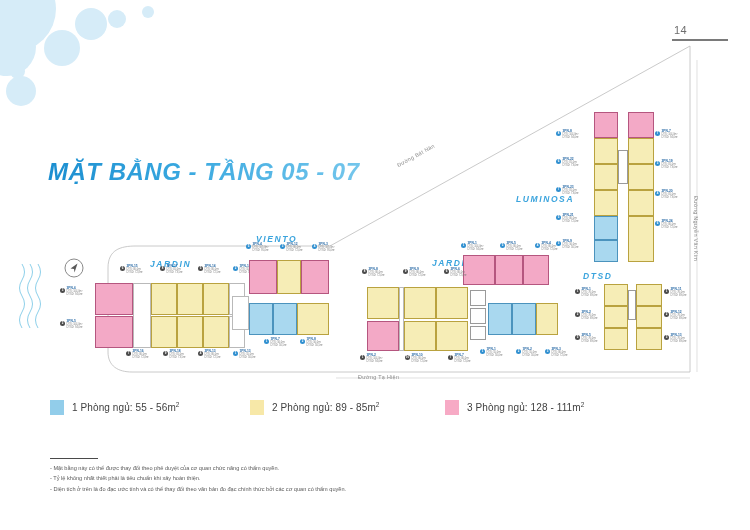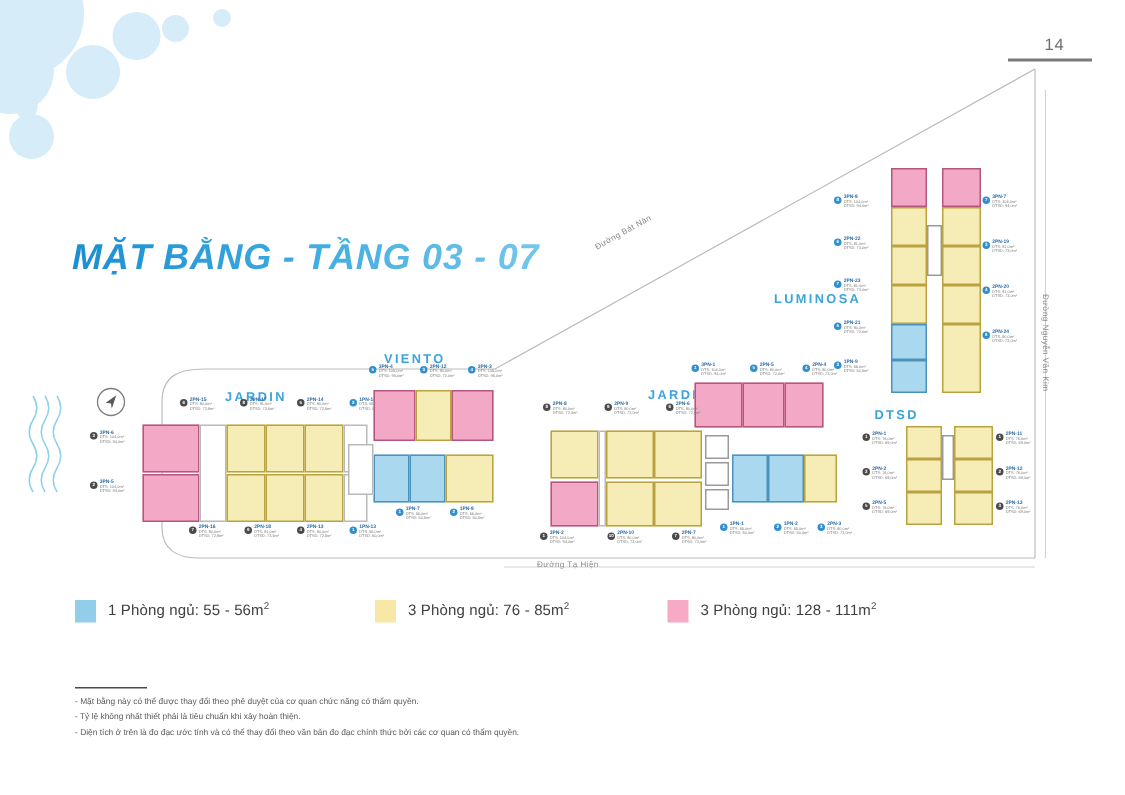--- a/index.html
+++ b/index.html
@@ -9,21 +9,21 @@
     font-family:"Liberation Sans", sans-serif;
     overflow:hidden;position:relative;
   }
   .page{position:absolute;inset:0;}
 
   
   .bubbles{position:absolute;left:0;top:0;width:200px;height:130px;pointer-events:none;}
   .bubbles span{position:absolute;border-radius:50%;background:#d6ecf8;}
 
   
-  .pagenum-wrap{position:absolute;right:18px;top:24px;text-align:center;width:60px;}
+  .pagenum-wrap{position:absolute;right:18px;top:24px;text-align:left;width:60px;}
   .pagenum{font-size:11px;color:#6e6e6e;letter-spacing:.5px;padding-left:2px;}
   .pagerule{margin-top:3px;height:2px;background:#7a7a7a;width:56px;}
 
   
   .title{
     position:absolute;left:48px;top:158px;
     font-size:24px;font-weight:bold;font-style:italic;
     letter-spacing:.5px;white-space:nowrap;
     background:linear-gradient(90deg,#1b8ed0 0%,#3aa9e0 45%,#74c6ec 100%);
     -webkit-background-clip:text;background-clip:text;color:transparent;
@@ -40,21 +40,21 @@
 
   
   .road{position:absolute;color:#8a8a8a;font-size:5.4px;letter-spacing:.3px;white-space:nowrap;}
   .road-batnan{left:396px;top:163px;transform:rotate(-29deg);transform-origin:left top;}
   .road-tahien{left:358px;top:374px;}
   .road-nvk{left:699px;top:196px;transform:rotate(90deg);transform-origin:left top;}
 
   
   .blockname{
     position:absolute;color:#3ba4dd;font-size:8.5px;font-weight:bold;
-    letter-spacing:1.6px;white-space:nowrap;
+    font-style:italic;letter-spacing:1.6px;white-space:nowrap;
   }
 
   
   .unit{position:absolute;box-sizing:border-box;}
   .u-blue{background:#a9d8ef;border:.6px solid #4b93bd;}
   .u-yellow{background:#f6edb6;border:.6px solid #b9a23f;}
   .u-pink{background:#f3a9c6;border:.6px solid #b5567f;}
   .u-grey{background:#ffffff;border:.6px solid #b9b9b9;}
   .u-core{background:#ffffff;border:.6px solid #9a9a9a;}
 
@@ -102,21 +102,21 @@
 
     <span style="left:6px;top:76px;width:30px;height:30px;"></span>
     <span style="left:10px;top:64px;width:15px;height:15px;"></span>
   </div>
 
   <div class="pagenum-wrap">
     <div class="pagenum">14</div>
     <div class="pagerule"></div>
   </div>
 
-  <div class="title">MẶT BẰNG - TẦNG 03 - 07</div>
+  <div class="title">MẶT BẰNG - TẦNG 05 - 07</div>
 
   <svg class="site" viewBox="0 0 750 400">
     <path d="M108,268 C108,250 120,246 136,246 L330,246 L690,46" fill="none" stroke="#bcbcbc" stroke-width="0.8"></path>
     <path d="M108,268 L108,352 C108,366 118,372 132,372 L690,372" fill="none" stroke="#bcbcbc" stroke-width="0.8"></path>
     <line x1="690" y1="46" x2="690" y2="372" stroke="#bcbcbc" stroke-width="0.8"></line>
     <line x1="697" y1="60" x2="697" y2="372" stroke="#d2d2d2" stroke-width="0.7"></line>
     <line x1="336" y1="378" x2="690" y2="378" stroke="#d2d2d2" stroke-width="0.7"></line>
   </svg>
 
   <svg class="waves" viewBox="0 0 26 70">
@@ -573,21 +573,21 @@
   </div>
 
   <div class="legend-wrap">
     <div class="legend-row">
       <div class="legend-item" style="width:200px;">
         <div class="swatch" style="background:#92cdea;"></div>
         <div class="legend-label"><span>1 Phòng ngủ: 55 - 56m</span><sup>2</sup></div>
       </div>
       <div class="legend-item" style="width:195px;">
         <div class="swatch" style="background:#f7e8a8;"></div>
-        <div class="legend-label"><span>3 Phòng ngủ: 76 - 85m</span><sup>2</sup></div>
+        <div class="legend-label"><span>2 Phòng ngủ: 89 - 85m</span><sup>2</sup></div>
       </div>
       <div class="legend-item">
         <div class="swatch" style="background:#f7aac5;"></div>
         <div class="legend-label"><span>3 Phòng ngủ: 128 - 111m</span><sup>2</sup></div>
       </div>
     </div>
   </div>
 
   <div class="disclaimer">
     <div class="disc-rule"></div>

